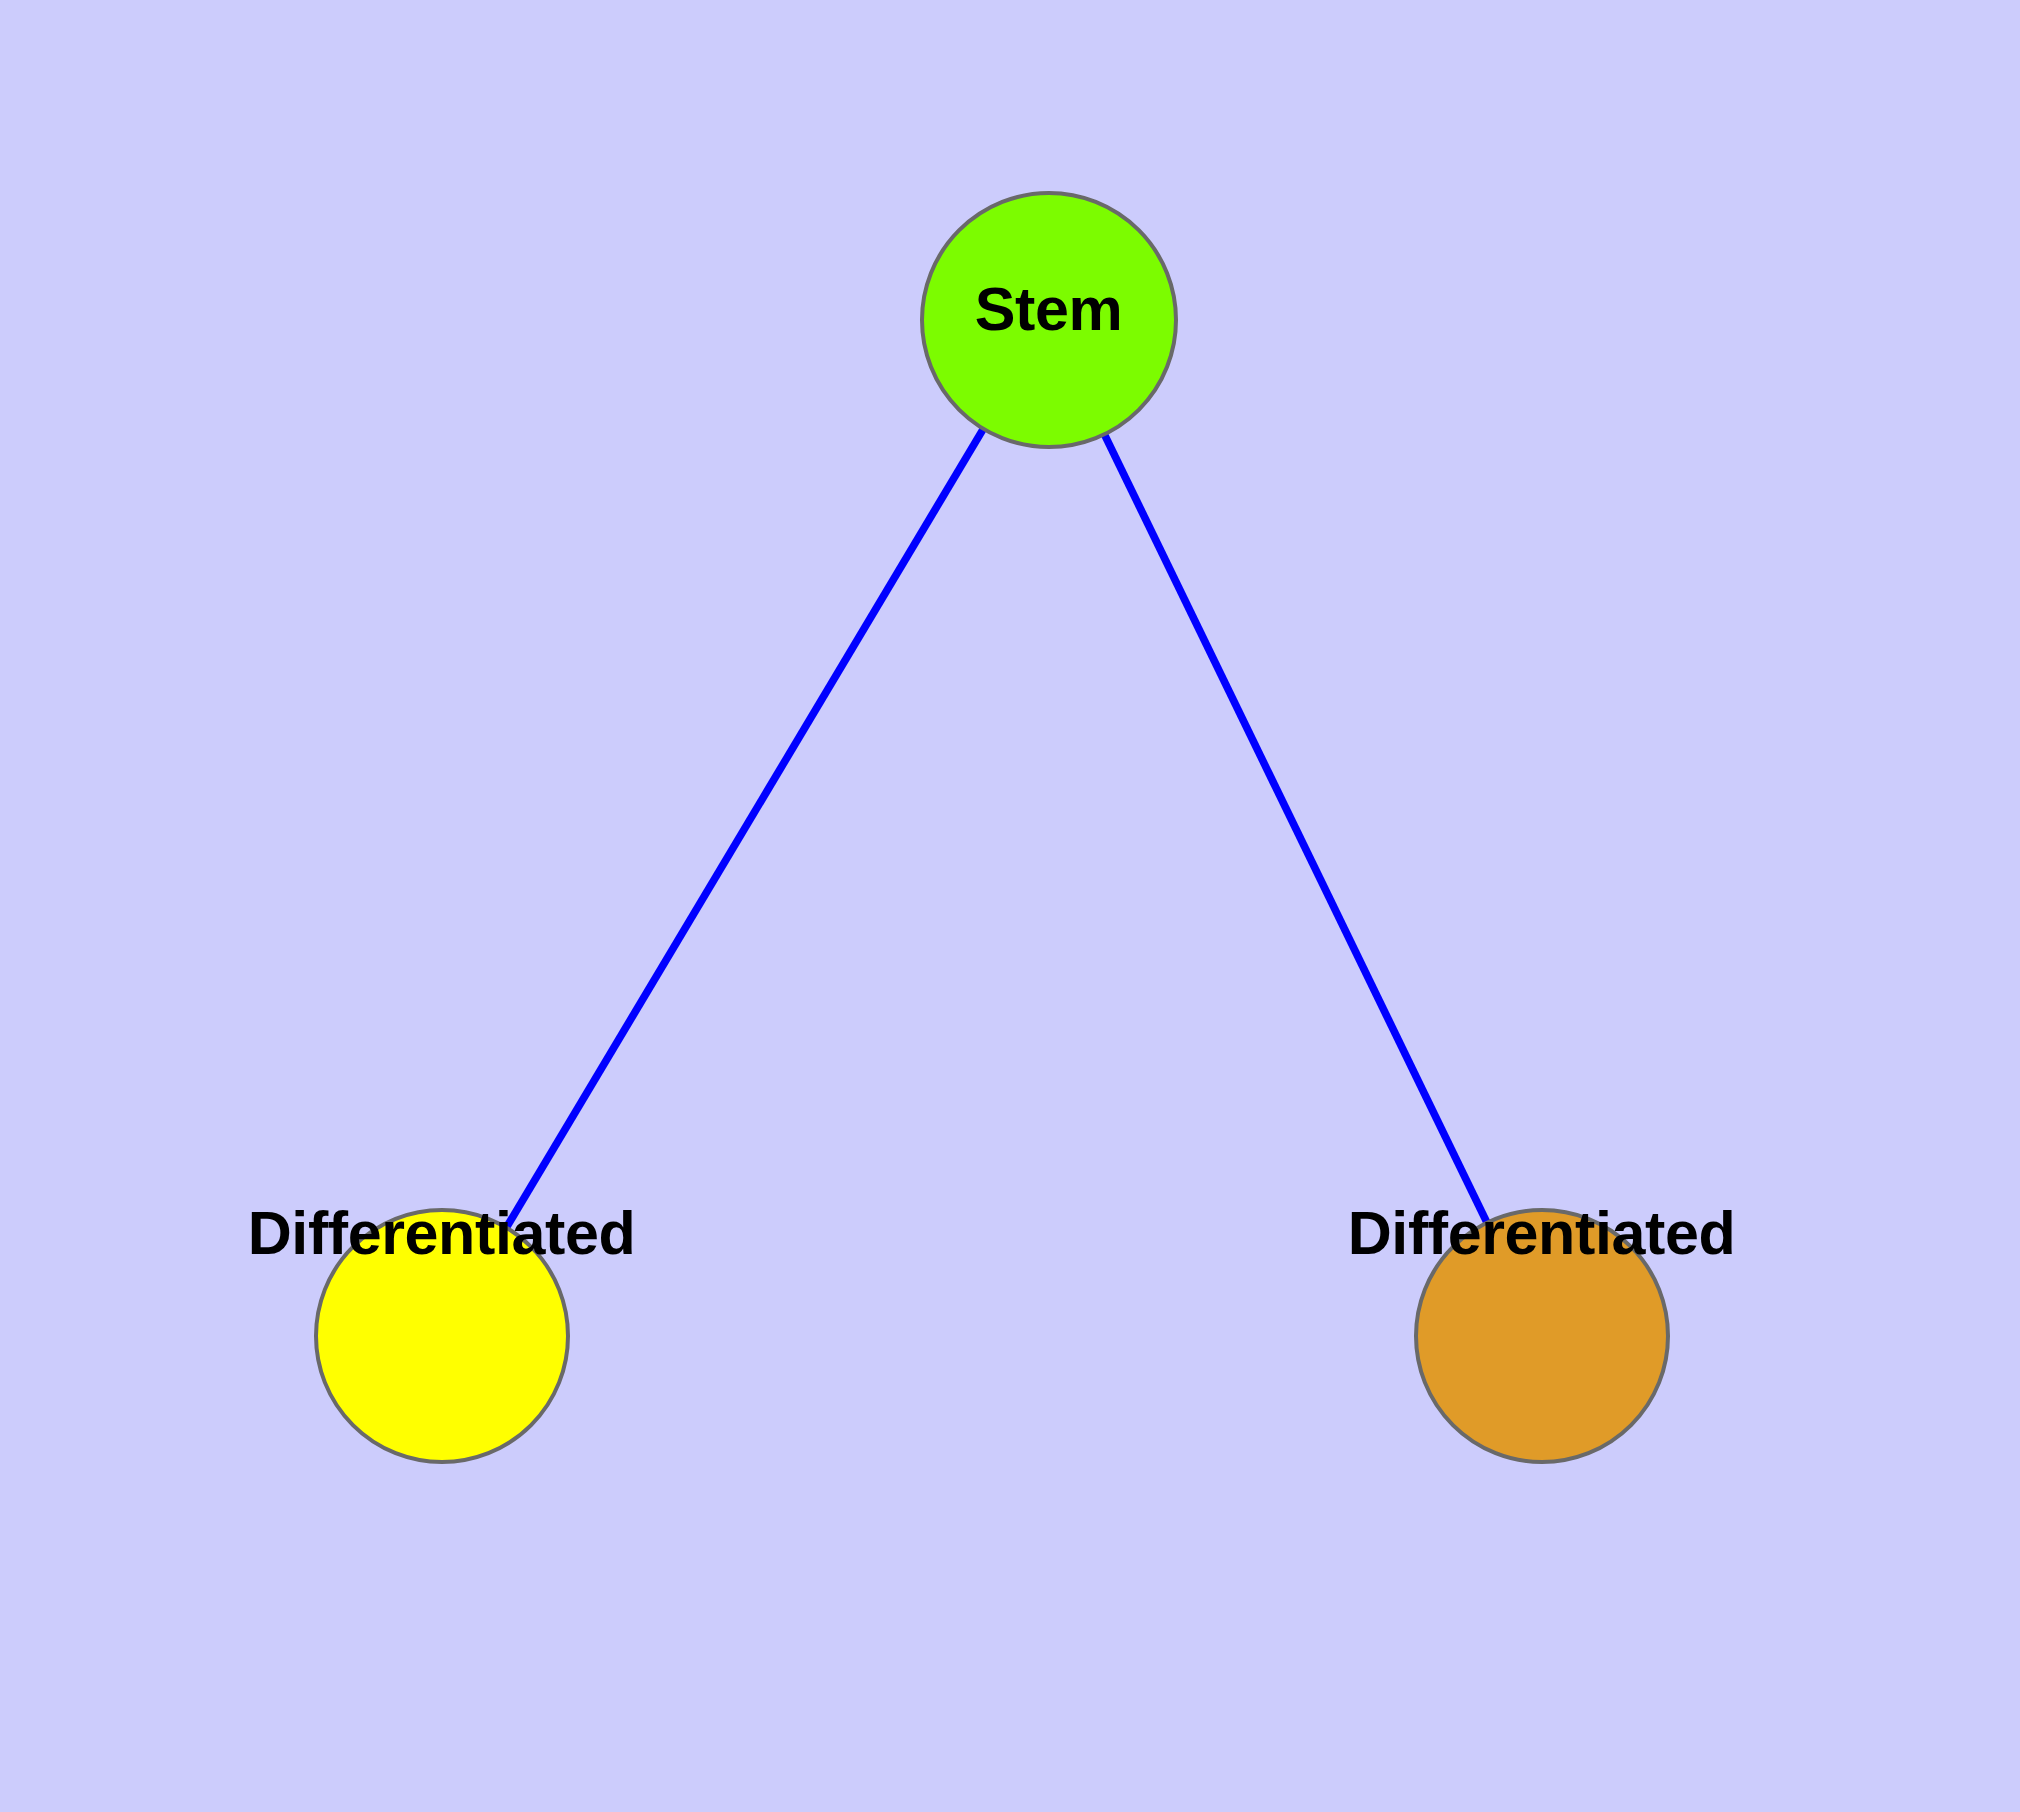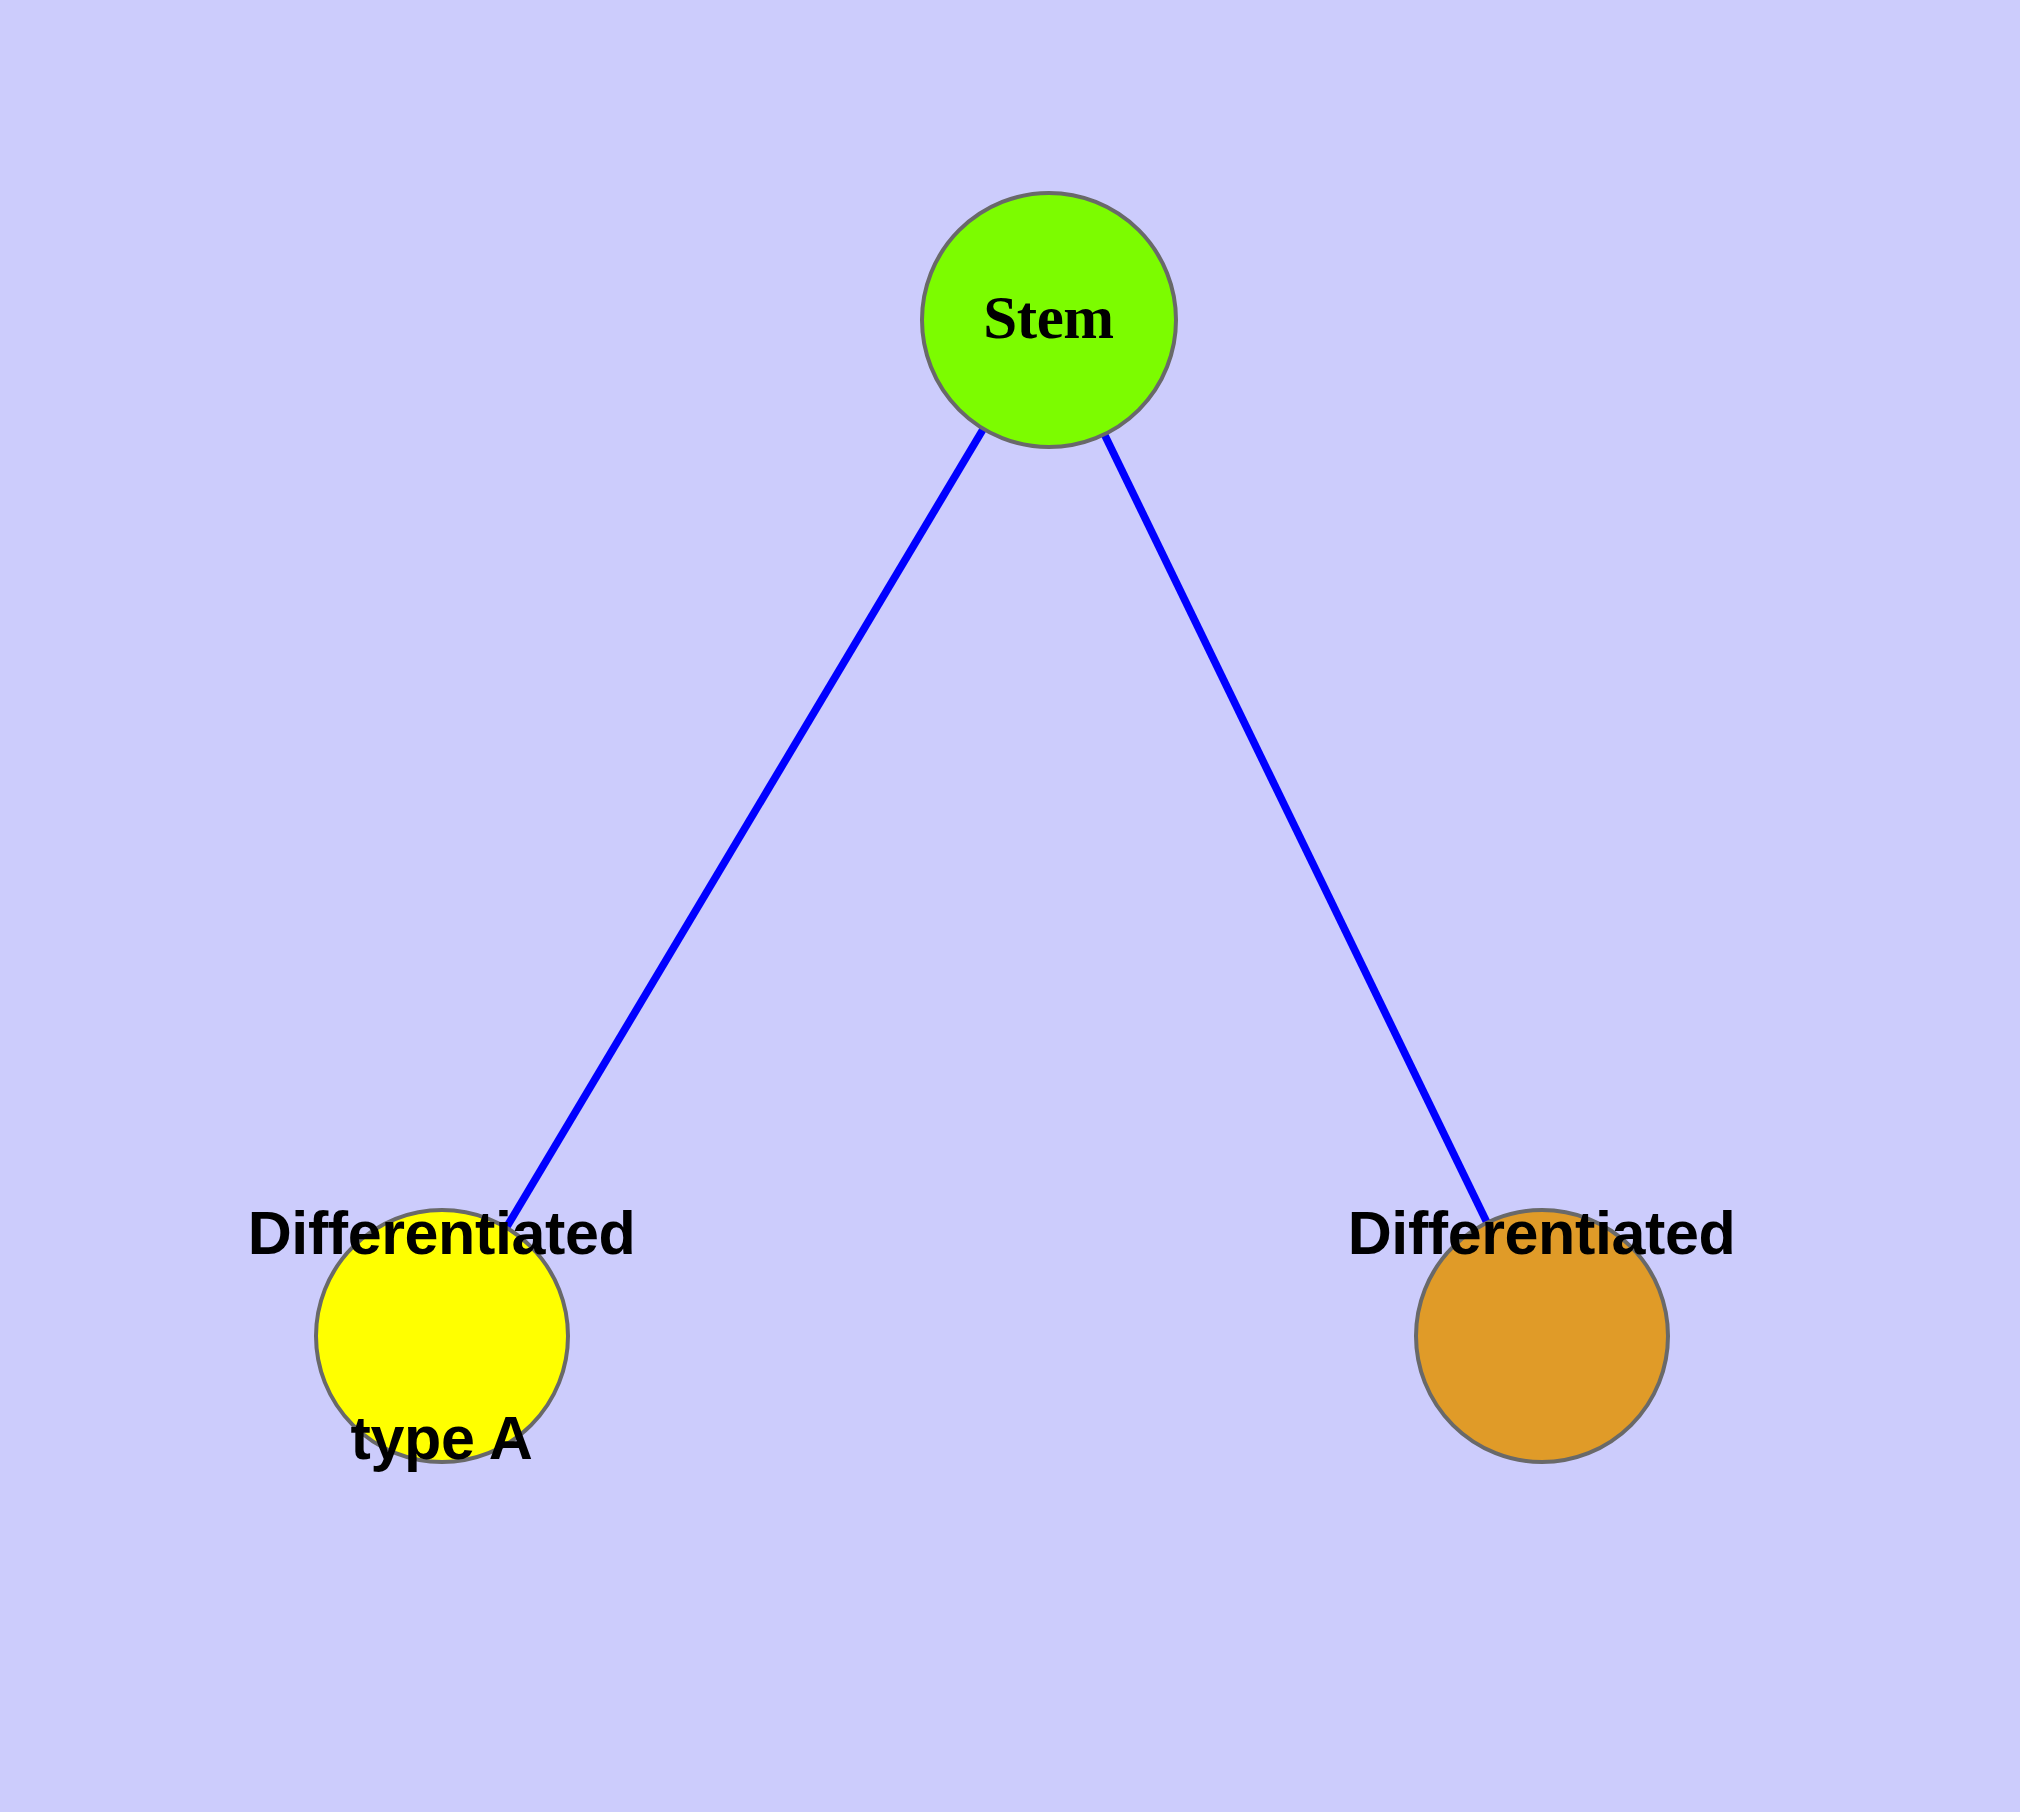--- a/index.html
+++ b/index.html
@@ -88,28 +88,27 @@
 <div id="canvas">
 
   <div id="bg-plane" style="background: rgb(204, 204, 252);"></div>
 
   <svg id="edge-layer" viewBox="0 0 2384 2138" width="2021" height="1812">
     <line x1="1160.0943302476383" y1="505.78477378922037" x2="597.392965287346" y2="1448.0737913693745" stroke="#0000ff" stroke-width="9"></line>
     <line x1="1302.5017690834193" y1="511.94264799144275" x2="1753.9349093771368" y2="1441.9569696618337" stroke="#0000ff" stroke-width="9"></line>
   </svg>
 
   <div class="node" id="node-stem" style="left: 920px; top: 191px; width: 258px; height: 258px; background: rgb(124, 252, 0); border: 4.2px solid rgb(105, 105, 105);"></div>
-  <div class="node-label" id="label-stem" style="left: 794px; top: 147px; font-size: 61px; color: rgb(0, 0, 0); font-family: Liberation Serif, serif;">
+  <div class="node-label" id="label-stem" style="left: 794px; top: 138px; font-size: 61px; color: rgb(0, 0, 0);">
     <span class="label-line">Stem</span>
   </div>
 
   <div class="node" id="node-diff-a" style="left: 314px; top: 1208px; width: 256px; height: 256px; background: rgb(255, 255, 0); border: 4.2px solid rgb(105, 105, 105);"></div>
   <div class="node-label" id="label-diff-a" style="left: 187px; top: 1062px; font-size: 61px; color: rgb(0, 0, 0);">
     <span class="label-line">Differentiated</span>
-    <span class="label-line">type A</span>
   </div>
 
   <div class="node" id="node-diff-b" style="left: 1414px; top: 1208px; width: 256px; height: 256px; background: rgb(224, 155, 40); border: 4.2px solid rgb(105, 105, 105);"></div>
   <div class="node-label" id="label-diff-b" style="left: 1287px; top: 1062px; font-size: 61px; color: rgb(0, 0, 0);">
     <span class="label-line">Differentiated</span>
   </div>
 
 </div>
 
 

